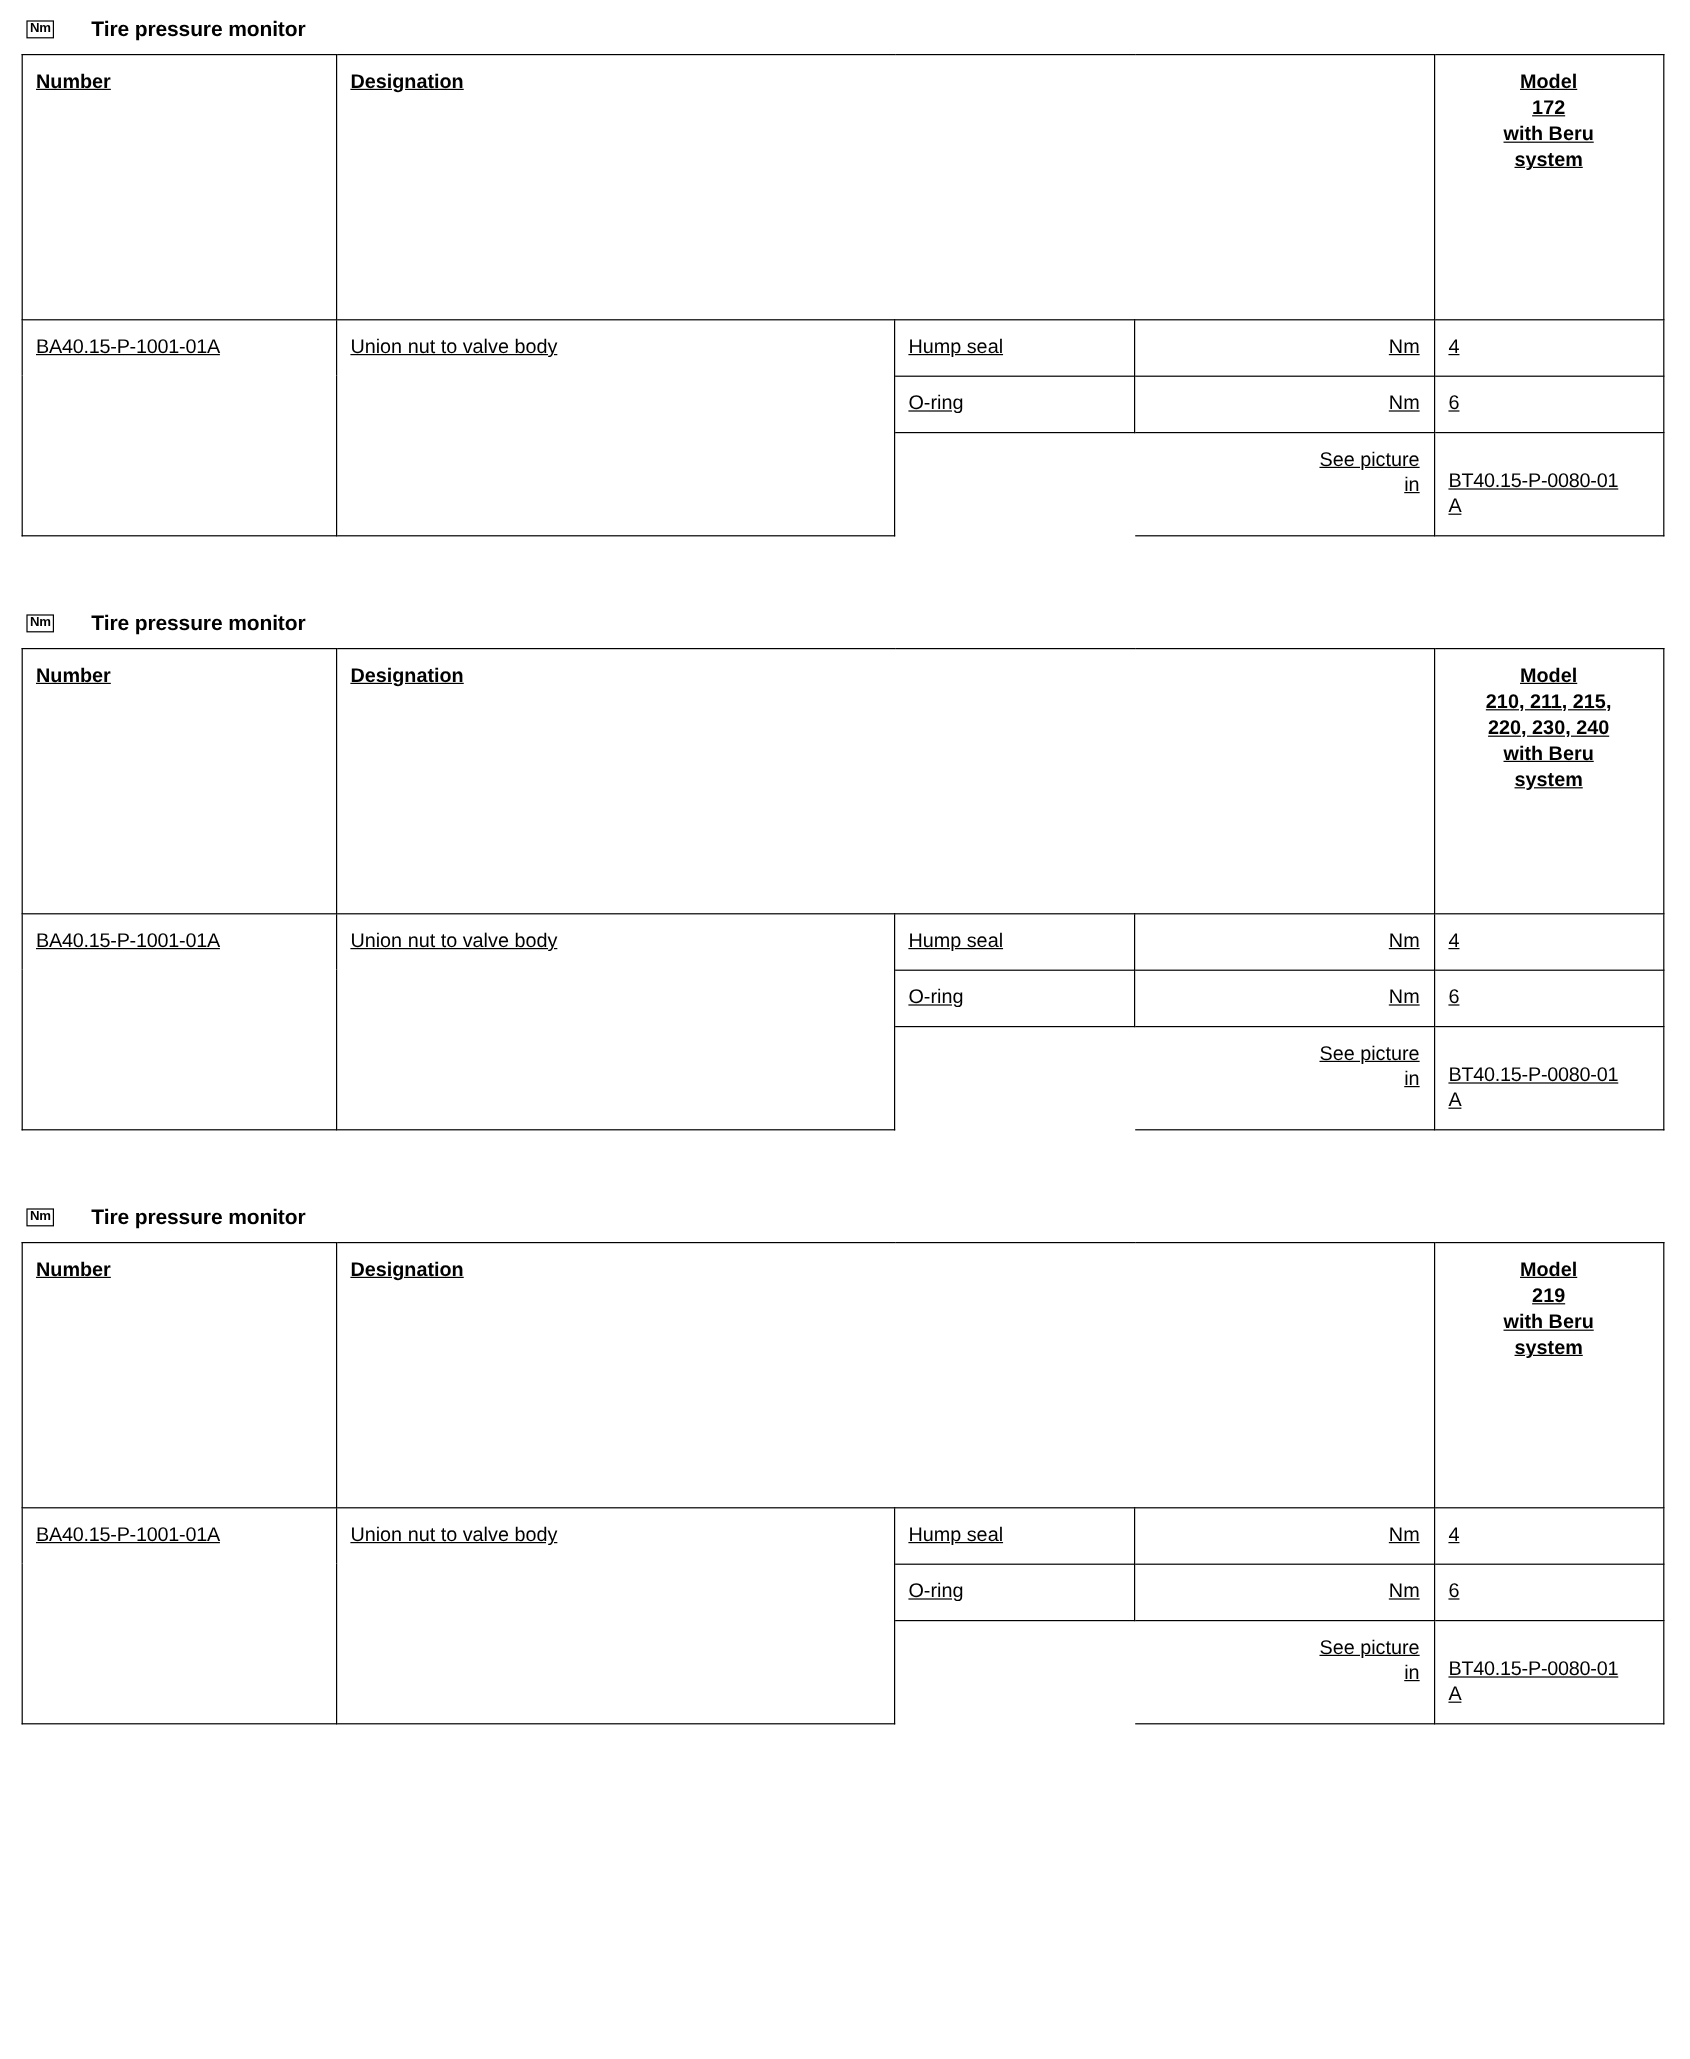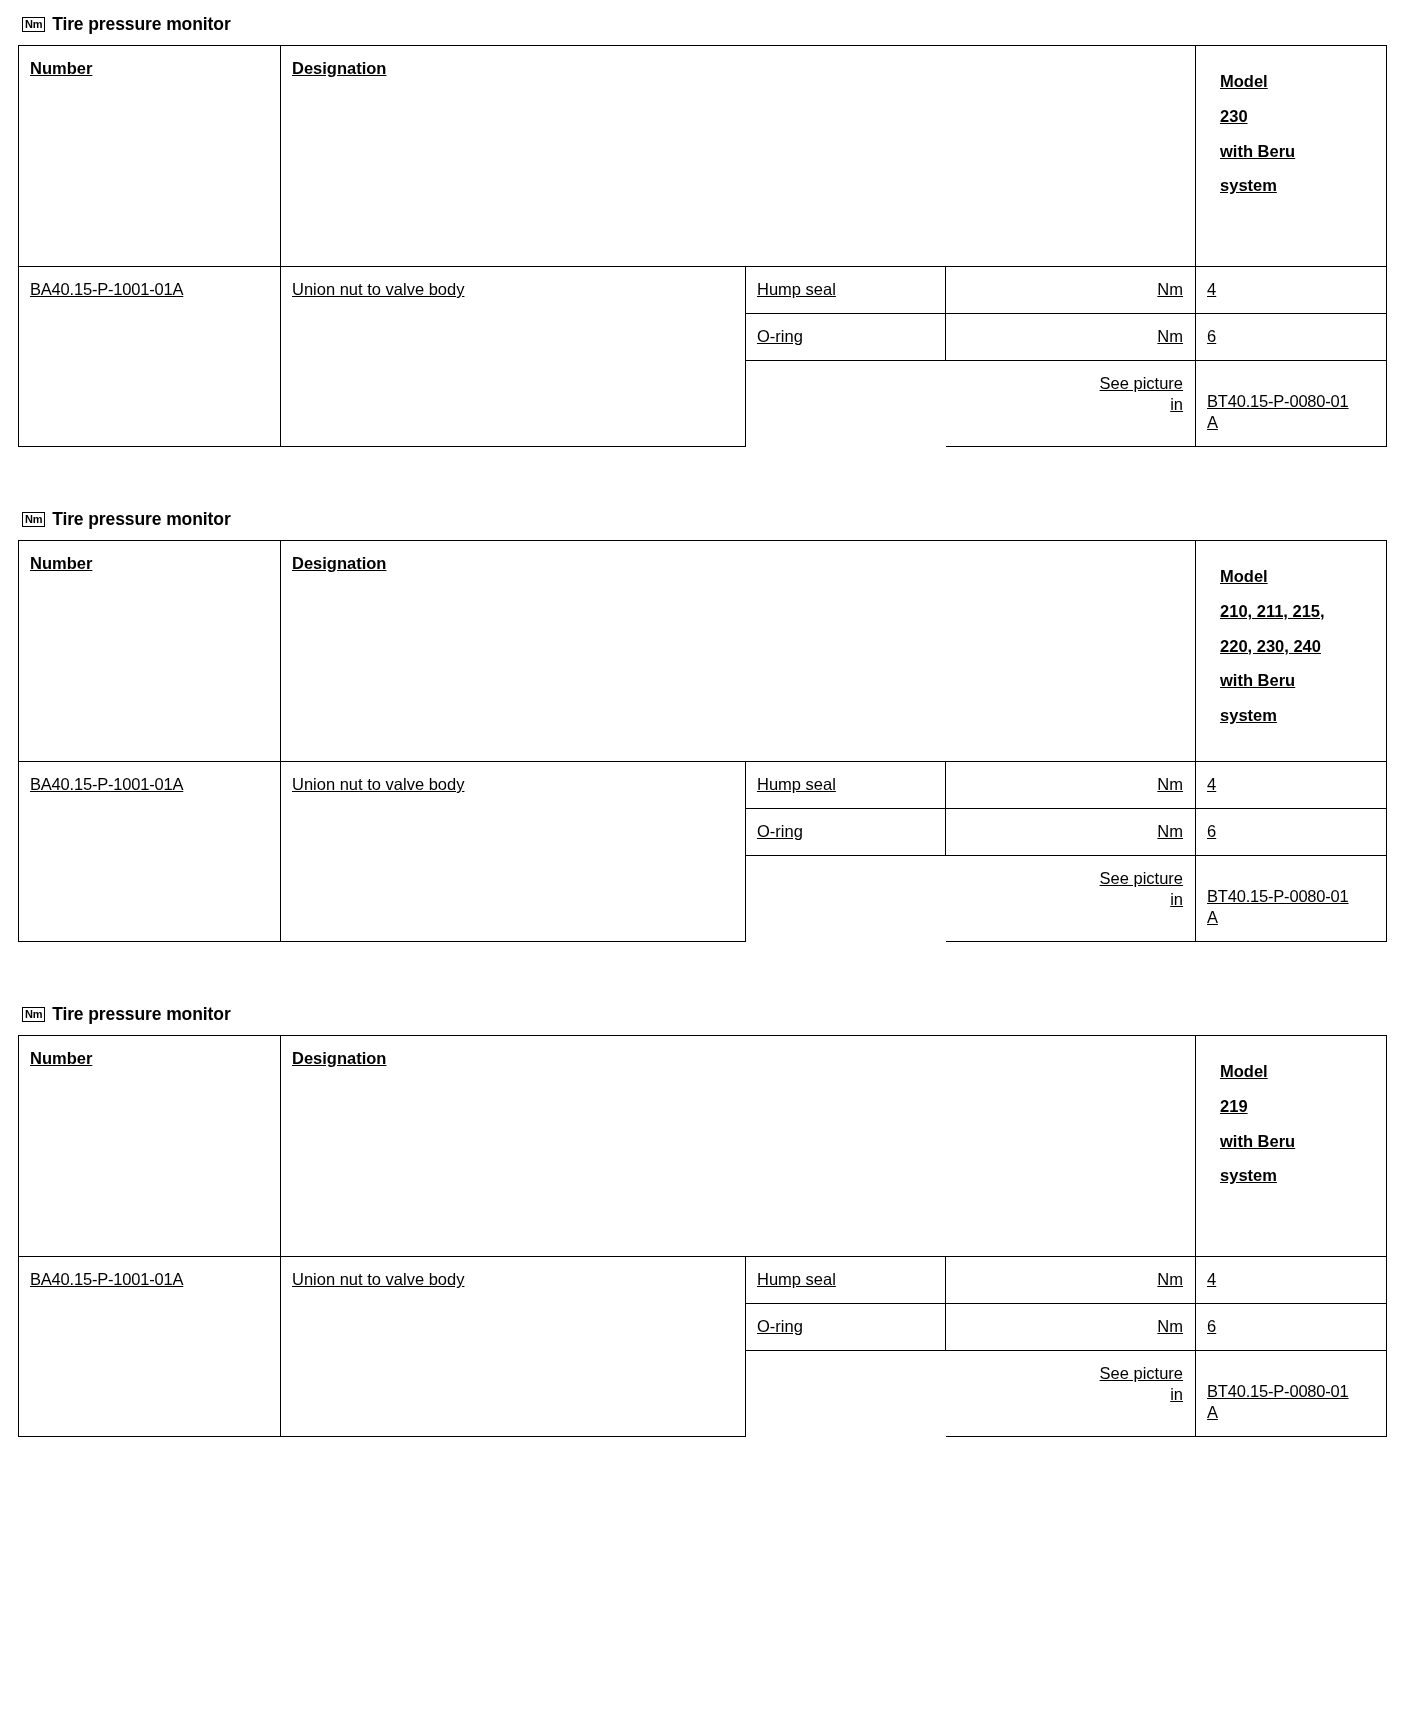--- a/index.html
+++ b/index.html
@@ -41,20 +41,21 @@
     min-width: 19px;
     height: 15px;
     box-sizing: border-box;
     letter-spacing: -0.3px;
     font-family: "Liberation Sans", sans-serif;
   }
   .section-title-text {
     font-size: 17.5px;
     font-weight: bold;
     letter-spacing: -0.1px;
+    margin-left: 24px;
   }
 
   
   table.torque {
     border-collapse: collapse;
     width: 1368px;
     table-layout: fixed;
   }
   table.torque td {
     border: 1.6px solid #000;
@@ -65,21 +66,21 @@
     text-decoration: underline;
   }
   .col-number   { width: 262px; }
   .col-design   { width: 465px; }
   .col-sub      { width: 200px; }
   .col-unitspan { width: 250px; }
   .col-value    { width: 191px; }
 
   .hdr { font-weight: bold; }
   .hdr-number, .hdr-design { height: 196px; }
-  .hdr-model div { margin: 13px; }
+  .hdr-model div { margin: 0; text-align: center; }
   .hdr-model .model-word { font-weight: bold; }
   .hdr-model .model-nums { font-weight: bold; }
   .hdr-model .model-sys { font-weight: bold; }
 
   .cell-num { font-size: 15.5px; letter-spacing: -0.2px; }
   .cell-ref { font-size: 15.5px; letter-spacing: -0.2px; }
 
   .nm-unit { text-align: right; padding-right: 12px; }
   .no-bottom { border-bottom: none !important; }
   .no-left { border-left: none !important; text-align: right; }
@@ -103,21 +104,21 @@
           <col class="col-sub">
           <col class="col-unitspan">
           <col class="col-value">
       </colgroup>
       <tbody>
         <tr>
           <td class="hdr hdr-number">Number</td>
           <td class="hdr hdr-design" colspan="3">Designation</td>
           <td class="hdr hdr-model">
             <div class="model-word">Model</div>
-            <div class="model-nums">230</div>
+            <div class="model-nums">172</div>
             <div class="model-sys">with Beru</div>
             <div class="model-sys">system</div>
           </td>
         </tr>
 
         <tr>
           <td rowspan="3" class="cell-num">BA40.15-P-1001-01A</td>
           <td rowspan="3">Union nut to valve body</td>
           <td>Hump seal</td>
           <td class="nm-unit">Nm</td>

